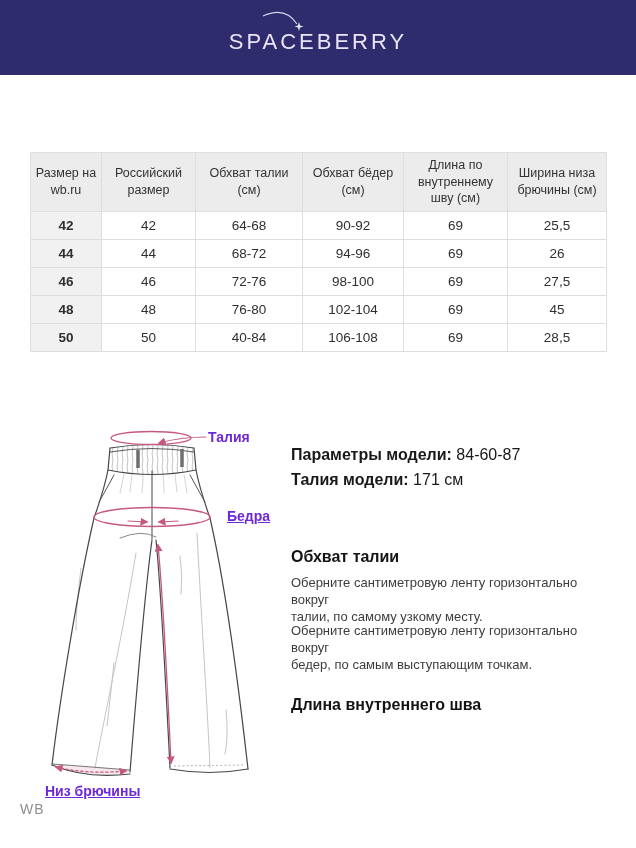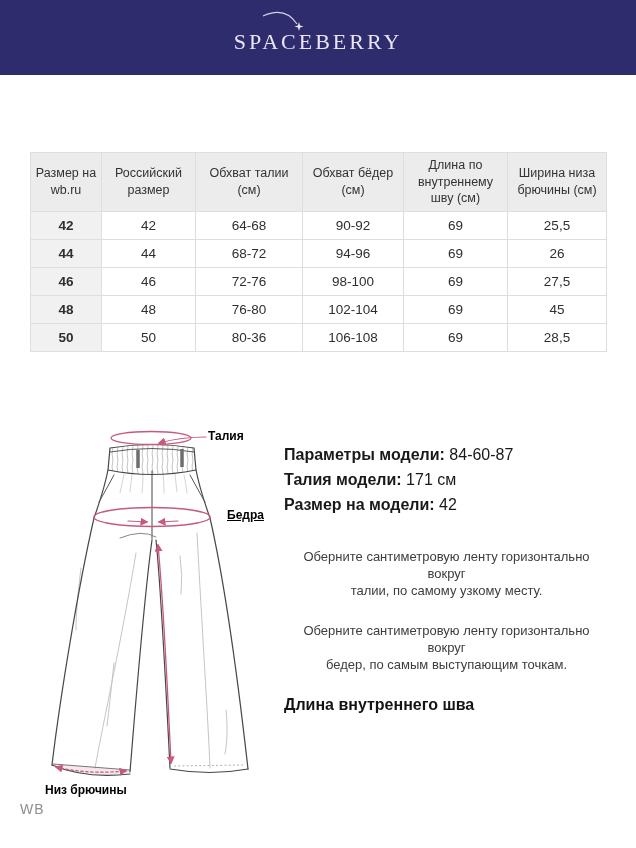--- a/index.html
+++ b/index.html
@@ -5,21 +5,20 @@
   html,body{margin:0;padding:0;}
   body{
     width:636px;height:848px;position:relative;background:#ffffff;
     font-family:"Liberation Sans","DejaVu Sans",sans-serif;color:#2c2c2c;
     overflow:hidden;
   }
   
   .brand-header{
     position:absolute;left:0;top:0;width:636px;height:75px;
     background:#2e2c6c;
-    font-family:Liberation Serif, serif;
   }
   .logo{
     position:absolute;left:0;top:29px;width:636px;text-align:center;
     font-size:22px;letter-spacing:3px;color:#e9e4f6;font-weight:400;
   }
   .comet{position:absolute;left:255px;top:4px;}
   
   .table-wrap{position:absolute;left:30px;top:152px;width:576px;}
   table.size-table{
     border-collapse:collapse;width:576px;table-layout:fixed;
@@ -32,43 +31,42 @@
   .size-table thead th{
     background:#ececec;height:54px;font-weight:400;font-size:12.5px;
     line-height:1.35;color:#333;
   }
   .size-table tbody td{height:23px;background:#ffffff;font-size:13.5px;}
   .size-table tbody td.first{background:#f1f1f1;font-weight:bold;}
   
   .diagram{position:absolute;left:30px;top:418px;width:270px;height:400px;}
   .diagram svg{position:absolute;left:0;top:0;}
   .dlabel{
-    position:absolute;font-size:12px;font-weight:600;color:#000000;
+    position:absolute;font-size:14px;font-weight:600;color:#6d28d9;
     line-height:1.1;
   }
   .lbl-waist{left:178px;top:12px;}
   .lbl-hips{left:197px;top:91px;text-decoration:underline;}
   .lbl-inseam{left:149px;top:216px;width:100px;}
-  .lbl-hem{left:15px;top:366px;}
+  .lbl-hem{left:15px;top:366px;text-decoration:underline;}
   .watermark{
     position:absolute;left:20px;top:801px;font-size:14px;font-weight:400;
     color:#8f8f8f;letter-spacing:1px;
   }
   
-  .info{position:absolute;left:284px;top:442px;width:325px;}
+  .info{position:absolute;left:291px;top:442px;width:325px;}
   .param-line{font-size:16px;line-height:25px;color:#191919;}
   .param-line .p-label{font-weight:bold;}
   .param-line .p-value{font-weight:400;}
   .guide{position:absolute;left:0;width:325px;}
   .g1{top:106px;} .g2{top:180px;} .g3{top:254px;}
   .g-title{font-size:16px;font-weight:bold;color:#141414;margin:0 0 8px 0;}
   .g-body{
     font-size:13px;line-height:17px;color:#3d3d3d;margin:0;
     white-space:pre-line;
-    text-align:center;
   }
 </style>
 </head>
 <body>
 
 <header class="brand-header">
   <svg class="comet" width="60" height="34" viewBox="0 0 60 34">
     <path d="M8,12 Q30,2 42,20" stroke="#d9d2ee" stroke-width="1.1" fill="none"></path>
     <path d="M44,24 L45.1,20.6 L48.5,19.5 L45.1,18.4 L44,15 L42.9,18.4 L39.5,19.5 L42.9,20.6 Z" transform="translate(0,3)" fill="#e9e4f6"></path>
   </svg>
@@ -124,21 +122,21 @@
         <td class="first">48</td>
         <td>48</td>
         <td>76-80</td>
         <td>102-104</td>
         <td>69</td>
         <td>45</td>
       </tr>
       <tr>
         <td class="first">50</td>
         <td>50</td>
-        <td>80-36</td>
+        <td>40-84</td>
         <td>106-108</td>
         <td>69</td>
         <td>28,5</td>
       </tr>
     </tbody>
   </table>
 </section>
 
 <section class="diagram">
   <svg width="270" height="400" viewBox="0 0 270 400">
@@ -219,27 +217,24 @@
 <section class="info">
   <div>
     <div class="param-line">
       <span class="p-label">Параметры модели:</span>
       <span class="p-value">84-60-87</span>
     </div>
     <div class="param-line">
       <span class="p-label">Талия модели:</span>
       <span class="p-value">171 см</span>
     </div>
-    <div class="param-line">
-      <span class="p-label">Размер на модели:</span>
-      <span class="p-value">42</span>
-    </div>
   </div>
 
   <div class="guide g1">
+    <h3 class="g-title">Обхват талии</h3>
     <p class="g-body">Оберните сантиметровую ленту горизонтально вокруг
 талии, по самому узкому месту.</p>
   </div>
   <div class="guide g2">
     <p class="g-body">Оберните сантиметровую ленту горизонтально вокруг
 бедер, по самым выступающим точкам.</p>
   </div>
   <div class="guide g3">
     <h3 class="g-title">Длина внутреннего шва</h3>
   </div>

